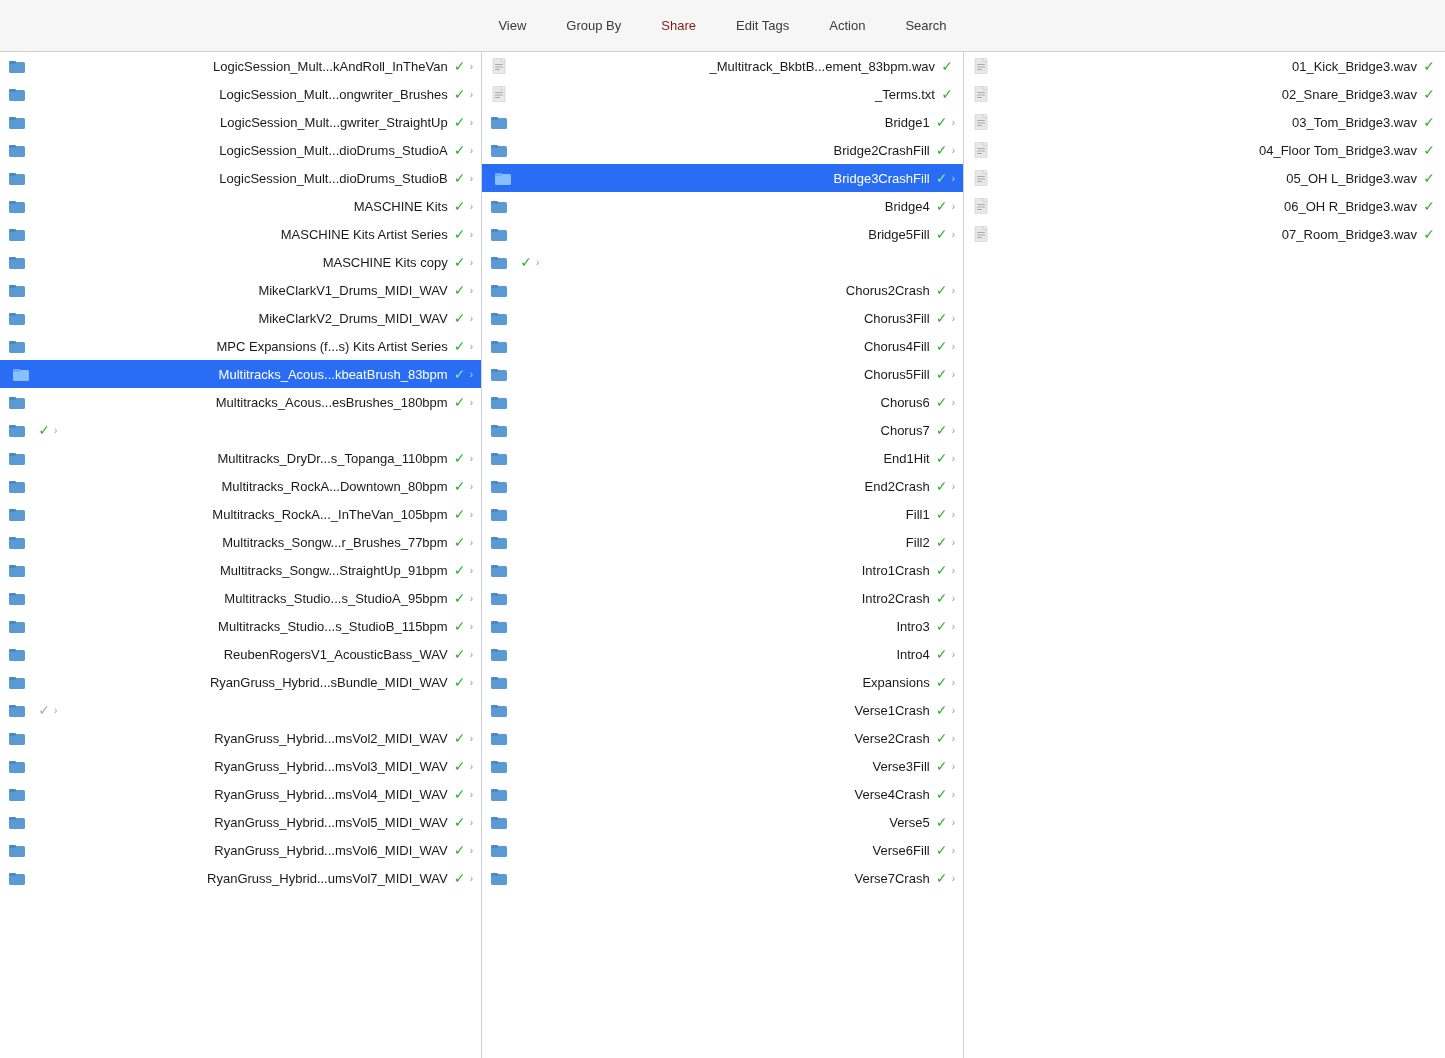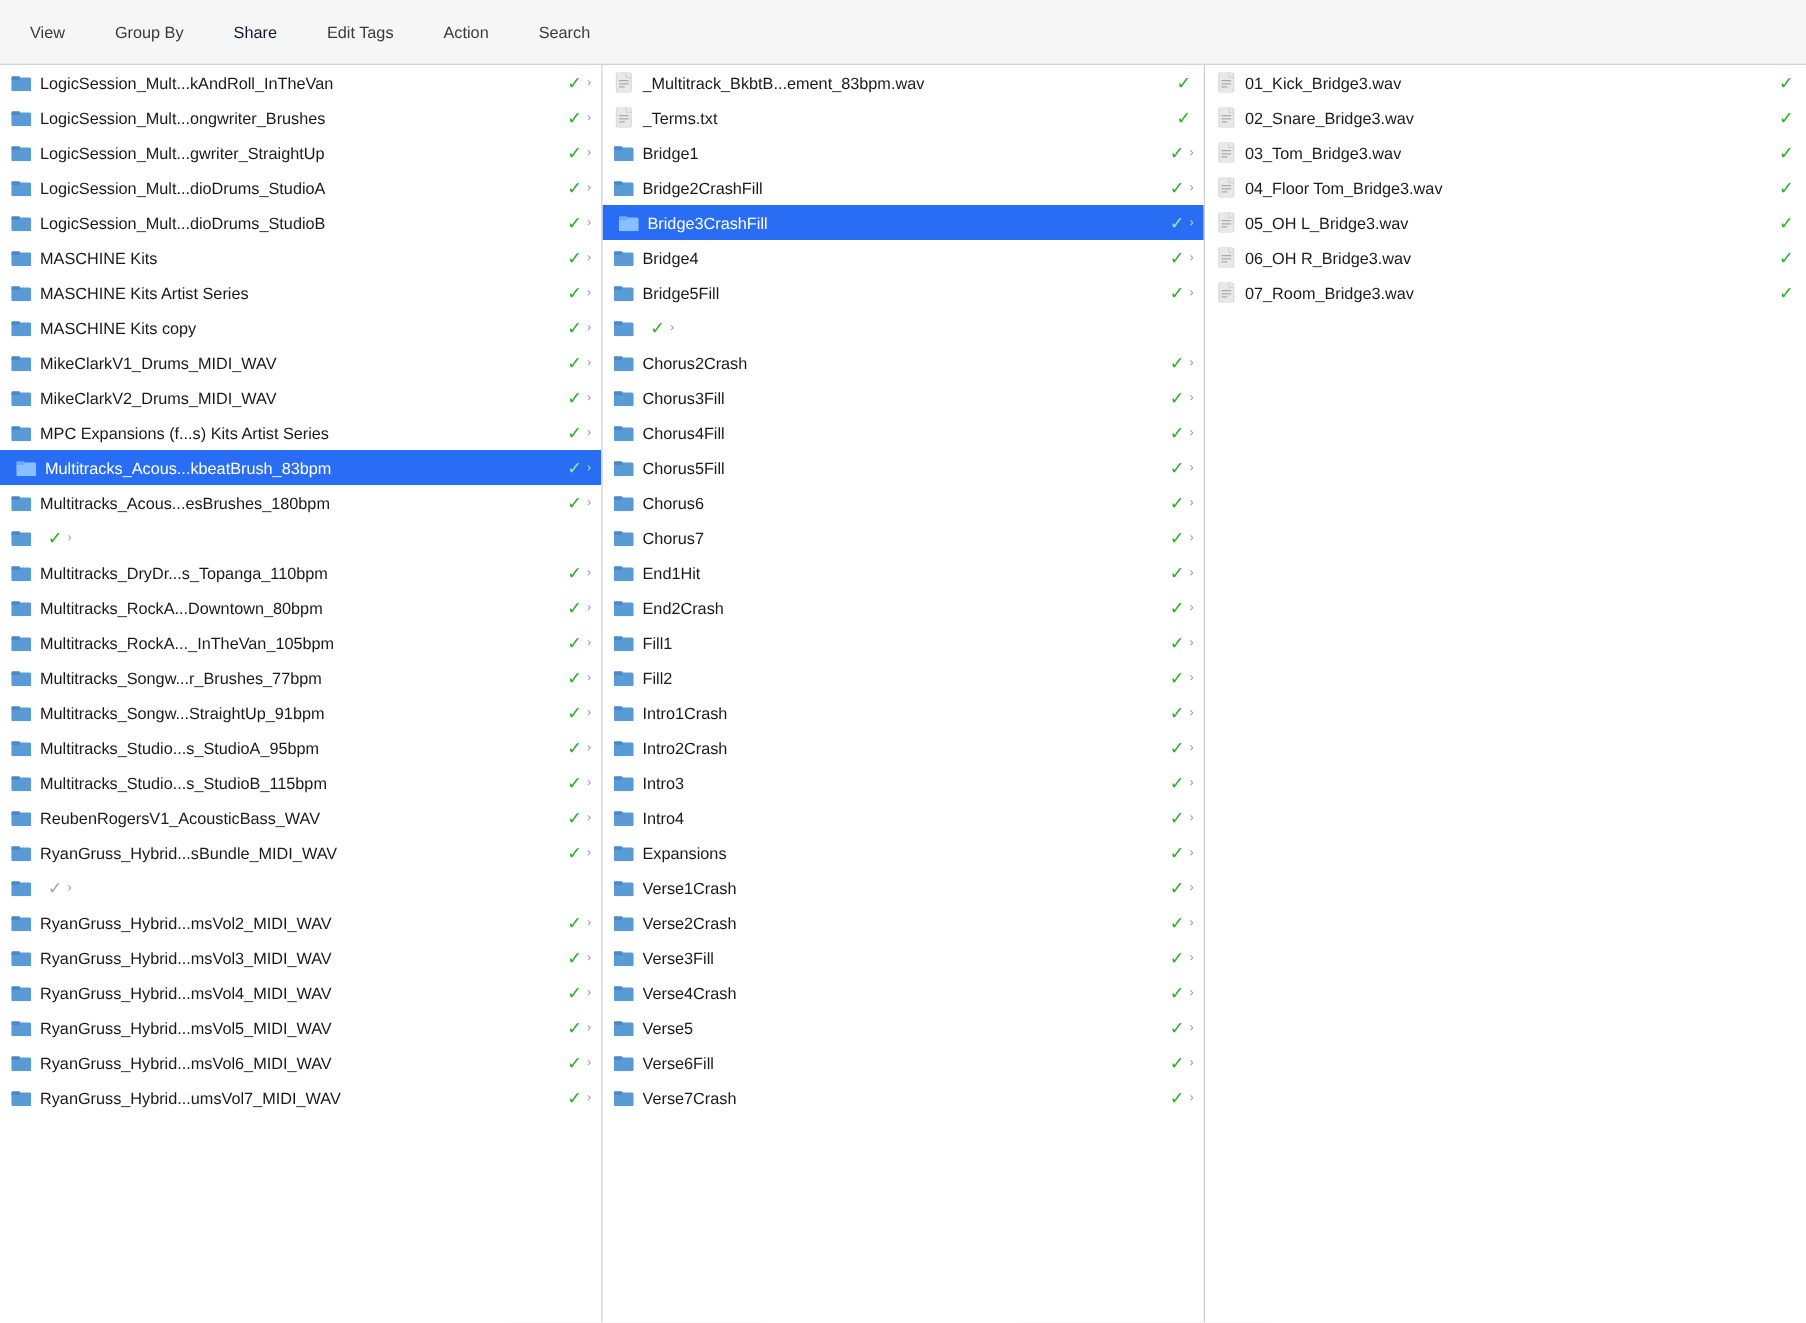--- a/index.html
+++ b/index.html
@@ -10,52 +10,53 @@
       color: #1a1a1a;
       width: 1445px;
       height: 1058px;
       overflow: hidden;
     }
 
     
     .toolbar {
       display: flex;
       align-items: center;
-      justify-content: flex-start;
+      justify-content: center;
       height: 52px;
       background: #f6f6f6;
       border-bottom: 1px solid #d0d0d0;
       padding: 0 16px;
       gap: 24px;
     }
     .toolbar-btn {
       font-size: 13px;
       color: #3a3a3a;
       cursor: pointer;
       padding: 4px 8px;
       border-radius: 5px;
       user-select: none;
     }
     .toolbar-btn.dimmed {
-      color: #0f172a;
+      color: #7f1d1d;
     }
 
     
     .content {
       display: flex;
       height: calc(1058px - 52px);
       background: #ffffff;
     }
 
     
     .pane {
       flex: 1;
       border-right: 1px solid #d0d0d0;
       overflow-y: auto;
       overflow-x: hidden;
+      text-align: right;
     }
     .pane:last-child {
       border-right: none;
     }
 
     
     .list-item {
       display: flex;
       align-items: center;
       height: 28px;

